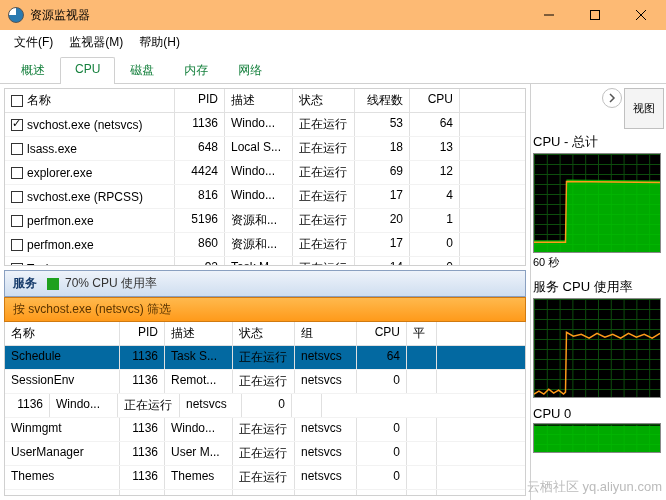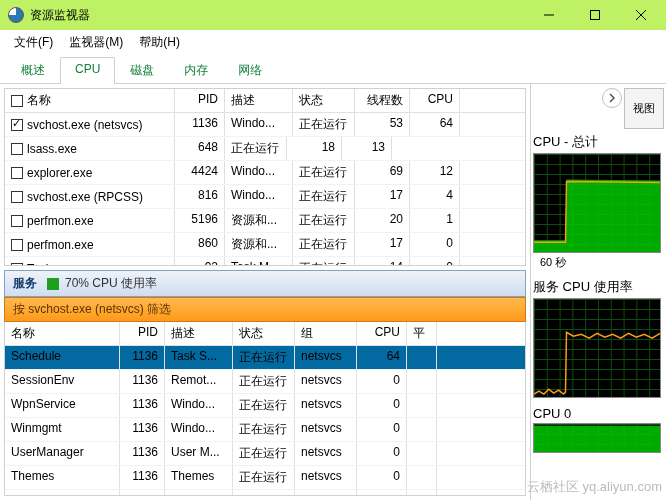--- a/index.html
+++ b/index.html
@@ -9,21 +9,21 @@
     font-size: 12px;
     background: #fff;
     color: #000;
     width: 666px;
     height: 500px;
     overflow: hidden;
     display: flex;
     flex-direction: column;
   }
   
-  .titlebar { display:flex; align-items:center; height:30px; padding:0 2px 0 8px; background:#bef264; }
+  .titlebar { display:flex; align-items:center; height:30px; padding:0 2px 0 8px; background:#fdba74; }
   .titlebar .icon { width:16px; height:16px; margin-right:6px; border-radius:50%; background: conic-gradient(#2a7ab0 0 270deg, #fff 270deg 360deg); border:1px solid #555; }
   .titlebar .title { flex:1; font-size:12px; }
   .winbtns { display:flex; }
   .winbtn { width:46px; height:30px; display:flex; align-items:center; justify-content:center; }
   .winbtn svg { stroke:#000; stroke-width:1; fill:none; }
   
   .menubar { display:flex; gap:4px; padding:2px 8px; }
   .menuitem { padding:2px 6px; }
   
   .tabs { display:flex; border-bottom:1px solid #d0d0d0; padding:0 6px; margin-top:2px; }
@@ -67,21 +67,21 @@
   .graph-box { margin-bottom:8px; }
   .graph-title { font-size:13px; margin-bottom:2px; }
   .graph { width:128px; height:100px; background:#000; position:relative; border:1px solid #888; overflow:hidden; }
   .graph .grid-lines { position:absolute; inset:0; background-image:
     linear-gradient(to right, #0d4d0d 1px, transparent 1px),
     linear-gradient(to bottom, #0d4d0d 1px, transparent 1px);
     background-size: 12.8px 10px; }
   .graph svg { position:absolute; inset:0; width:100%; height:100%; }
   .graph .fill { fill:#00c800; opacity:.85; }
   .graph .line-org { stroke:#ff9a1a; stroke-width:1.5; fill:none; }
-  .graph-sub { font-size:11px; margin-top:2px;margin-left:7px; }
+  .graph-sub { font-size:11px; margin-top:2px; }
   .watermark { position:fixed; right:4px; bottom:4px; font-size:13px; color:#bbb; pointer-events:none; }
   ::-webkit-scrollbar { width:16px; }
   ::-webkit-scrollbar-track { background:#f0f0f0; }
   ::-webkit-scrollbar-thumb { background:#c0c0c0; border:1px solid #a0a0a0; }
 </style>
 </head>
 <body>
 
 <div class="titlebar">
   <span class="icon"></span>
@@ -147,20 +147,21 @@
             <div class="gc c-stat">正在运行</div>
             <div class="gc c-thr">53</div>
             <div class="gc c-cpu">64</div>
           </div>
           <div class="grow">
             <div class="gc c-name">
               <span class="chk"></span>
               <span>lsass.exe</span>
             </div>
             <div class="gc c-pid">648</div>
+            <div class="gc c-desc">Local S...</div>
             <div class="gc c-stat">正在运行</div>
             <div class="gc c-thr">18</div>
             <div class="gc c-cpu">13</div>
           </div>
           <div class="grow">
             <div class="gc c-name">
               <span class="chk"></span>
               <span>explorer.exe</span>
             </div>
             <div class="gc c-pid">4424</div>
@@ -245,21 +246,20 @@
           <div class="grow">
             <div class="gc s-name">SessionEnv</div>
             <div class="gc s-pid">1136</div>
             <div class="gc s-desc">Remot...</div>
             <div class="gc s-stat">正在运行</div>
             <div class="gc s-grp">netsvcs</div>
             <div class="gc s-cpu">0</div>
             <div class="gc s-avg"></div>
           </div>
           <div class="grow">
-            <div class="gc s-name">WpnService</div>
             <div class="gc s-pid">1136</div>
             <div class="gc s-desc">Windo...</div>
             <div class="gc s-stat">正在运行</div>
             <div class="gc s-grp">netsvcs</div>
             <div class="gc s-cpu">0</div>
             <div class="gc s-avg"></div>
           </div>
           <div class="grow">
             <div class="gc s-name">Winmgmt</div>
             <div class="gc s-pid">1136</div>

